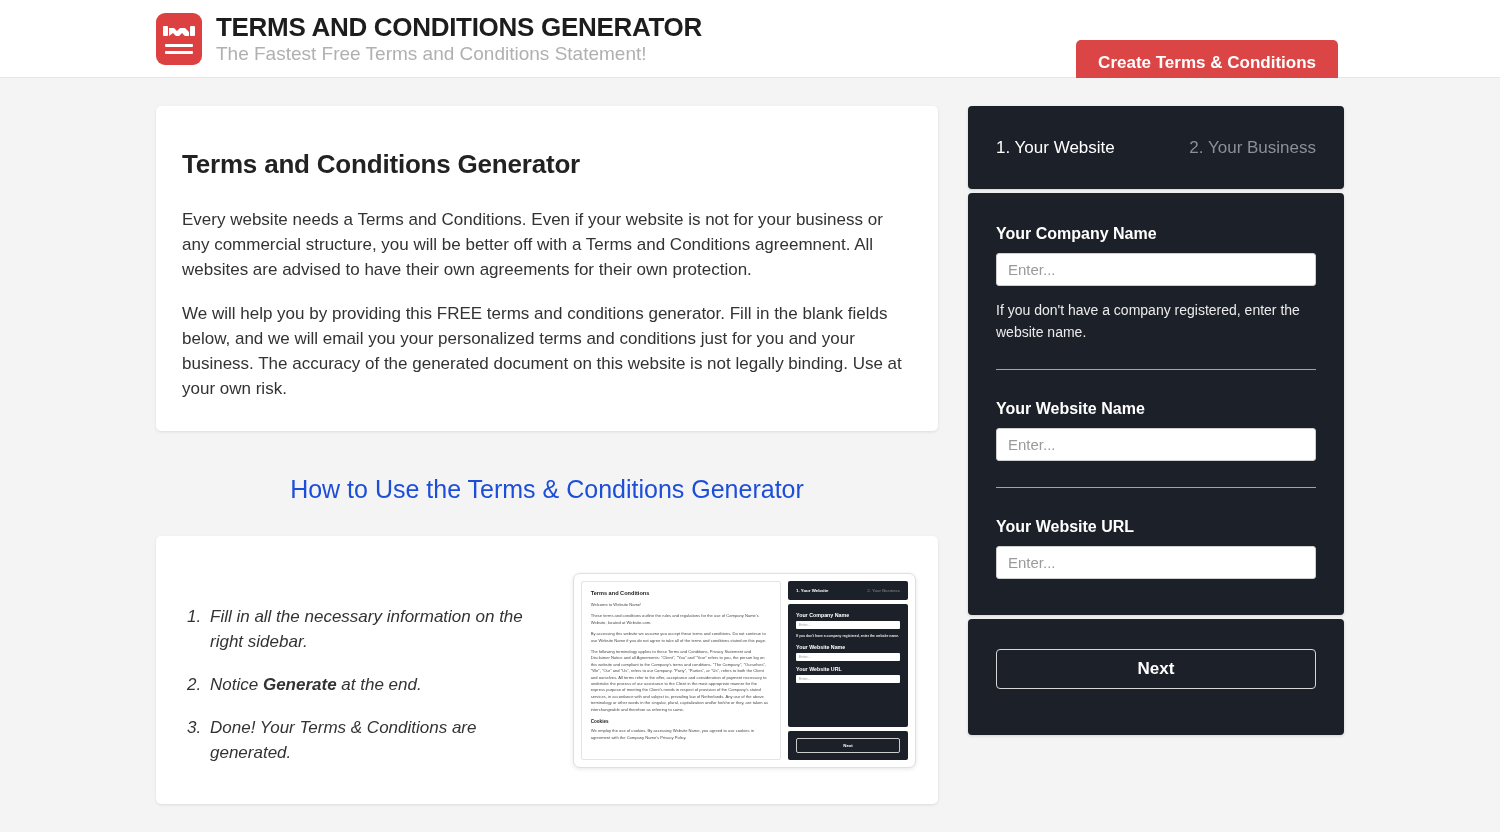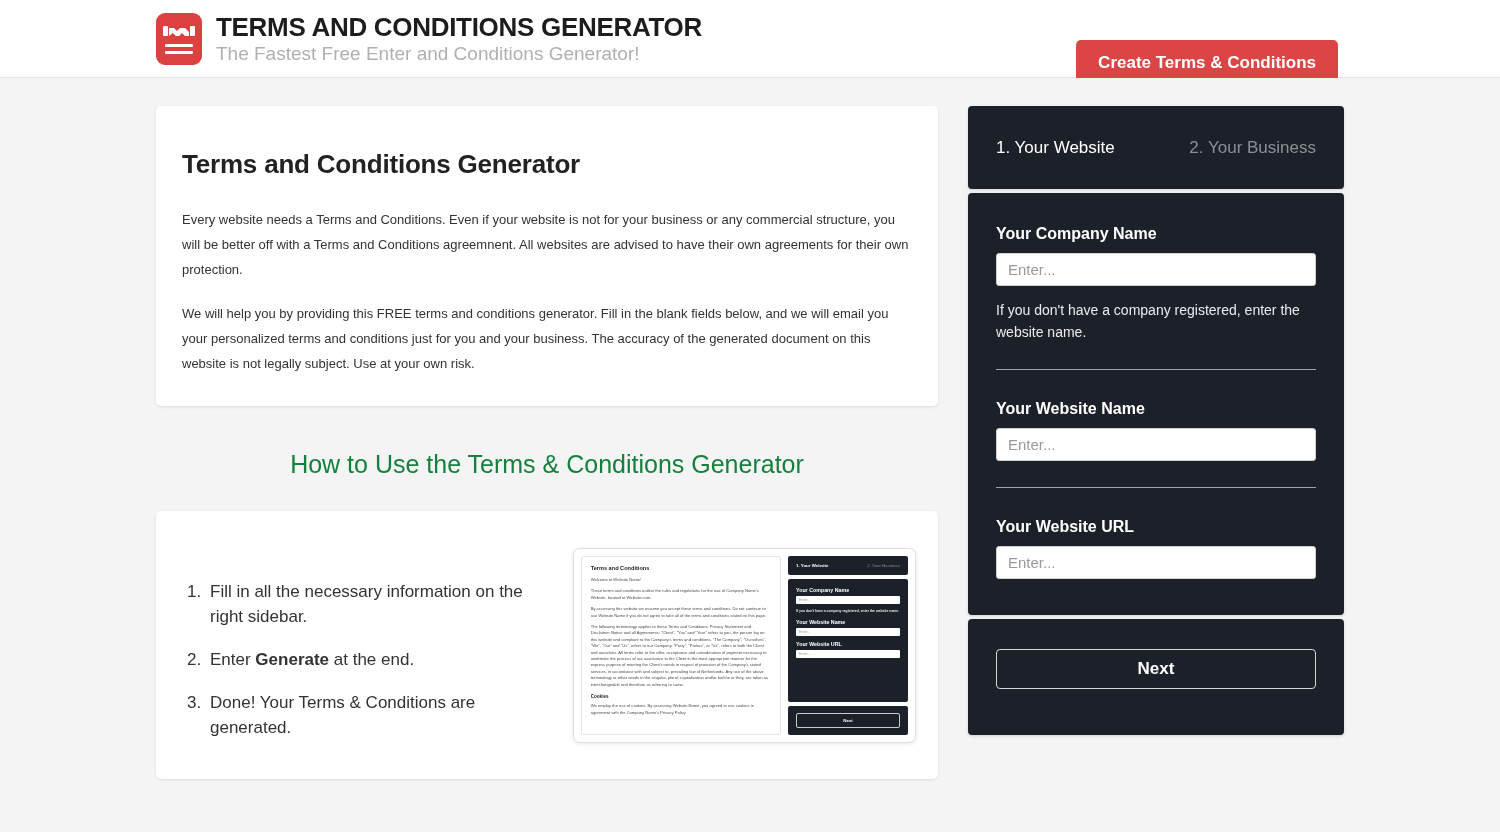--- a/index.html
+++ b/index.html
@@ -132,48 +132,49 @@
   .intro-card { padding: 43px 26px 30px 26px; }
 
   .intro-title {
     font-size: 26px;
     font-weight: bold;
     color: #222222;
     letter-spacing: -0.2px;
     margin-bottom: 27px;
   }
   .intro-p {
-    font-size: 13px;
+    font-size: 17px;
     line-height: 25px;
     color: #333333;
     margin-bottom: 19px;
   }
   .intro-p:last-child { margin-bottom: 0; }
   .intro-p b { font-weight: bold; color: #222; }
   .intro-link { color: #5d8fc4; text-decoration: none; }
 
   .howto-title {
     text-align: center;
     font-size: 25px;
-    color: #15803d;
+    color: #1d4ed8;
     margin: 44px 0 32px 0;
     font-weight: normal;
   }
 
   .howto-card {
     padding: 24px 22px 26px 22px;
     display: flex;
     align-items: flex-start;
     min-height: 268px;
   }
 
   .howto-steps {
     width: 382px;
     padding-top: 44px;
     padding-left: 6px;
+    font-style: italic;
   }
   .howto-steps ol {
     list-style: decimal;
     margin-left: 22px;
   }
   .howto-steps li {
     font-size: 17px;
     line-height: 25px;
     color: #333333;
     margin-bottom: 18px;
@@ -373,51 +374,51 @@
       <svg class="hands" viewBox="0 0 32 15">
         <rect x="0" y="2" width="5" height="10" rx="1" fill="#ffffff"></rect>
         <rect x="27" y="2" width="5" height="10" rx="1" fill="#ffffff"></rect>
         <path d="M6 4 L11 4 L14 7 L17 4 L22 4 L26 8 L26 12 L22 12 L19 9 L16 12 L13 12 L10 9 L6 12 Z" fill="#ffffff"></path>
       </svg>
       <div class="bar b1"></div>
       <div class="bar b2"></div>
     </div>
     <div class="brand-text">
       <div class="brand-title">TERMS AND CONDITIONS GENERATOR</div>
-      <div class="brand-tagline">The Fastest Free Enter and Conditions Generator!</div>
+      <div class="brand-tagline">The Fastest Free Terms and Conditions Statement!</div>
     </div>
   </div>
 
   <div class="header-actions">
     <button class="btn-red">
       <span>Create Terms &amp; Conditions</span>
     </button>
   </div>
 </header>
 
 <div class="page">
 
   <div class="content-col">
 
     <section class="card intro-card">
       <h1 class="intro-title">Terms and Conditions Generator</h1>
       <p class="intro-p">Every website needs a Terms and Conditions. Even if your website is not for your business or any commercial structure, you will be better off with a Terms and Conditions agreemnent. All websites are advised to have their own agreements for their own protection.</p>
-      <p class="intro-p">We will help you by providing this FREE terms and conditions generator. Fill in the blank fields below, and we will email you your personalized terms and conditions just for you and your business. The accuracy of the generated document on this website is not legally subject. Use at your own risk.</p>
+      <p class="intro-p">We will help you by providing this FREE terms and conditions generator. Fill in the blank fields below, and we will email you your personalized terms and conditions just for you and your business. The accuracy of the generated document on this website is not legally binding. Use at your own risk.</p>
     </section>
 
     <h2 class="howto-title">How to Use the Terms &amp; Conditions Generator</h2>
 
     <section class="card howto-card">
       <div class="howto-steps">
         <ol>
           <li>
             <span>Fill in all the necessary information on the right sidebar.</span>
           </li>
           <li>
-            <span>Enter </span><b>Generate</b><span> at the end.</span>
+            <span>Notice </span><b>Generate</b><span> at the end.</span>
           </li>
           <li>
             <span>Done! Your Terms &amp; Conditions are generated.</span>
           </li>
         </ol>
       </div>
 
       <div class="thumb-wrap">
         <div class="thumb-inner">
           <div class="thumb-doc">

